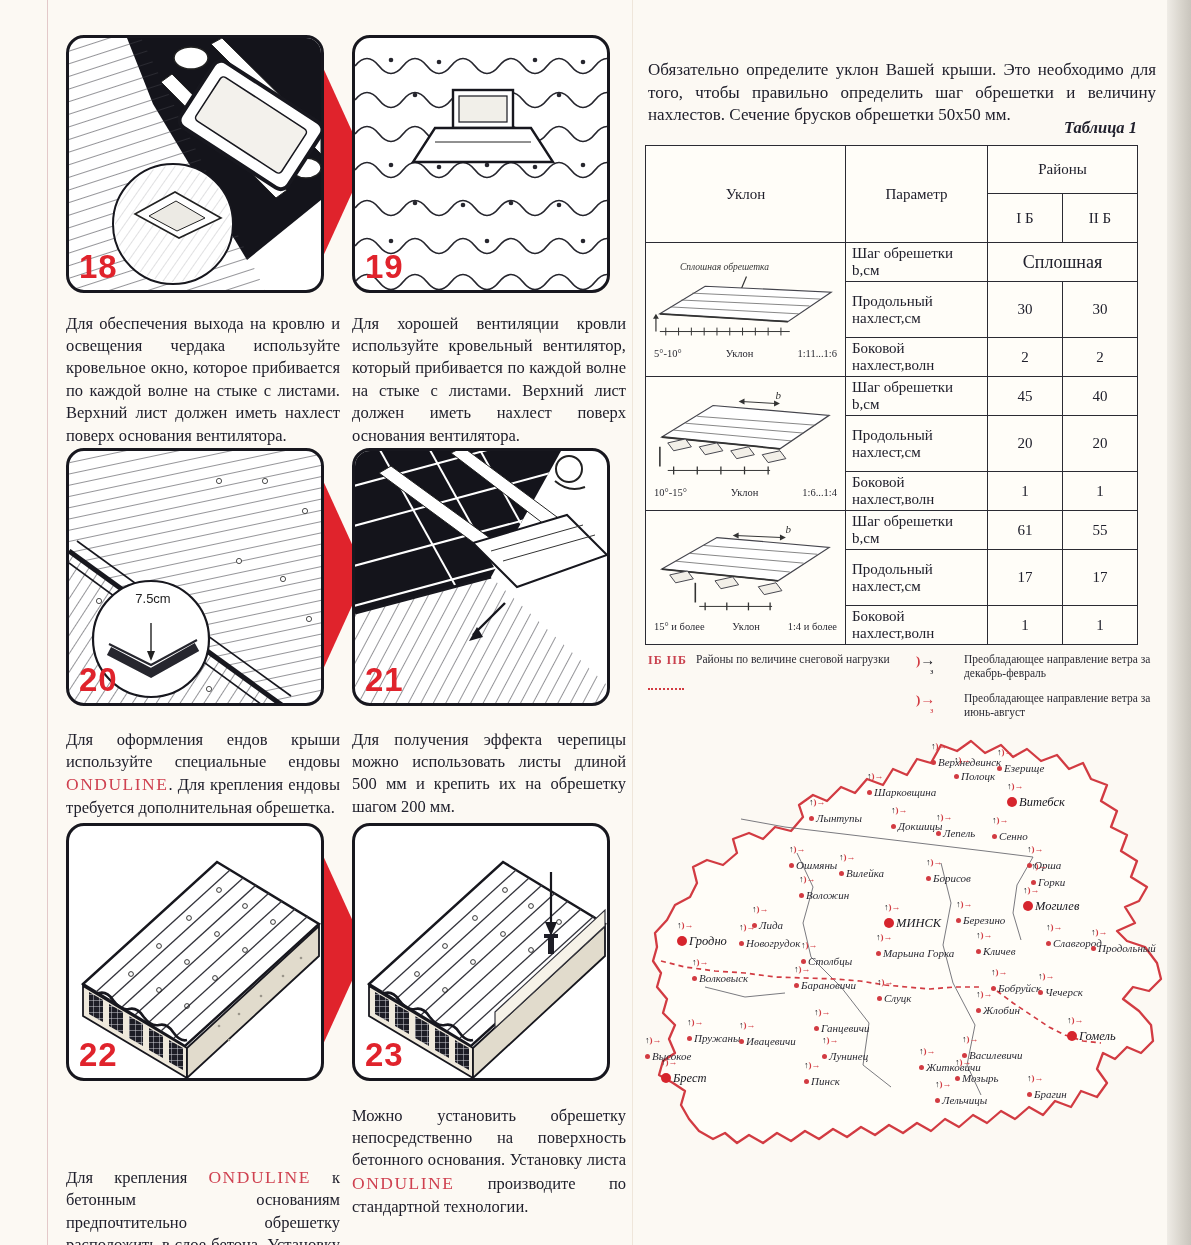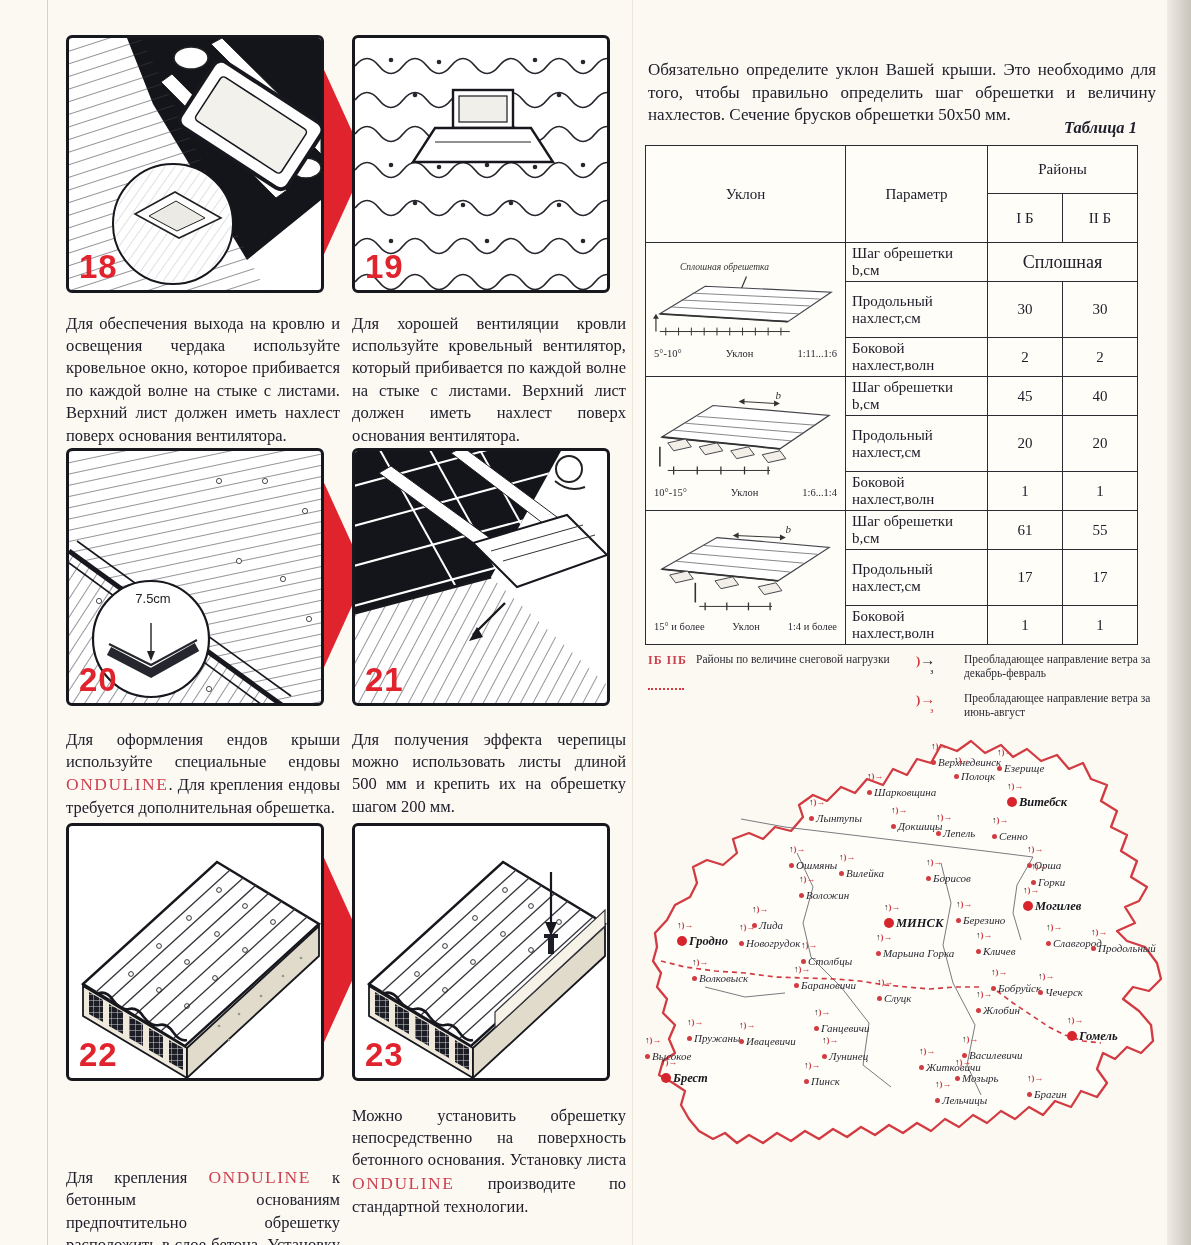--- a/index.html
+++ b/index.html
@@ -5,21 +5,21 @@
   html,body{margin:0;padding:0;background:#e8e4dc;}
   #page{position:relative;width:1191px;height:1245px;background:#fcf9f3;overflow:hidden;
         font-family:"Liberation Serif", "DejaVu Serif", serif;color:#1d1d28;}
   .fold-line{position:absolute;left:47px;top:0;width:1px;height:100%;background:#e3c9c9;}
   .mid-line{position:absolute;left:632px;top:0;width:1px;height:100%;background:#efe6da;}
   .scan-edge{position:absolute;right:0;top:0;width:24px;height:100%;
              background:linear-gradient(90deg,#efece6,#d8d4cc 60%,#c9c5bd);}
   
   .ill-row{position:absolute;left:66px;width:544px;height:258px;display:flex;align-items:stretch;}
   .panel{position:relative;width:258px;height:258px;background:#fff;border:3px solid #17171e;
-         border-radius:6px;box-sizing:border-box;overflow:hidden;z-index:1;}
+         border-radius:18px;box-sizing:border-box;overflow:hidden;z-index:1;}
   .panel svg{position:absolute;left:0;top:0;width:100%;height:100%;}
   .row-arrow{width:28px;flex:0 0 28px;position:relative;z-index:0;}
   .row-arrow::before{content:"";position:absolute;left:-14px;top:4px;width:56px;height:246px;
          background:#e0232c;clip-path:polygon(0 0,100% 50%,0 100%);}
   .pnum{position:absolute;left:10px;bottom:4px;font-family:"Liberation Sans",sans-serif;
         font-weight:bold;font-size:33px;color:#e0232c;letter-spacing:1px;z-index:3;}
   .inset-label{position:absolute;font-size:13px;color:#222;z-index:3;font-family:"Liberation Sans",sans-serif;}
   
   .cap{position:absolute;width:274px;font-size:16.5px;line-height:1.36;text-align:justify;
        color:#20202c;}
@@ -65,21 +65,21 @@
   .city{position:absolute;transform:translate(-6px,-16px);white-space:nowrap;z-index:2;}
   .wm{display:block;height:11px;line-height:11px;font-size:9px;letter-spacing:0;}
   .wm .wu{color:#17171e;font-weight:bold;font-style:normal;}
   .wm .wa{color:#d23b42;font-weight:bold;font-style:normal;}
   .wm .wr{color:#d23b42;font-weight:bold;font-style:normal;}
   .cdot{display:inline-block;width:5px;height:5px;border-radius:50%;background:#d23b42;
         margin-right:2px;vertical-align:middle;}
   .clbl{font-style:italic;font-size:11px;color:#2a2a33;display:inline-block;max-width:74px;
         white-space:normal;line-height:1.02;vertical-align:middle;}
   .city.major .cdot{width:10px;height:10px;background:#d6252d;}
-  .city.major .clbl{font-weight:bold;font-size:12.5px;color:#17171e;font-style:italic;}
+  .city.major .clbl{font-weight:normal;font-size:12.5px;color:#17171e;font-style:italic;}
 </style>
 </head>
 <body>
 
 <div id="page">
   <div class="fold-line"></div>
   <div class="mid-line"></div>
 
   <div class="ill-row" style="top:35px;">
     <div class="panel">

